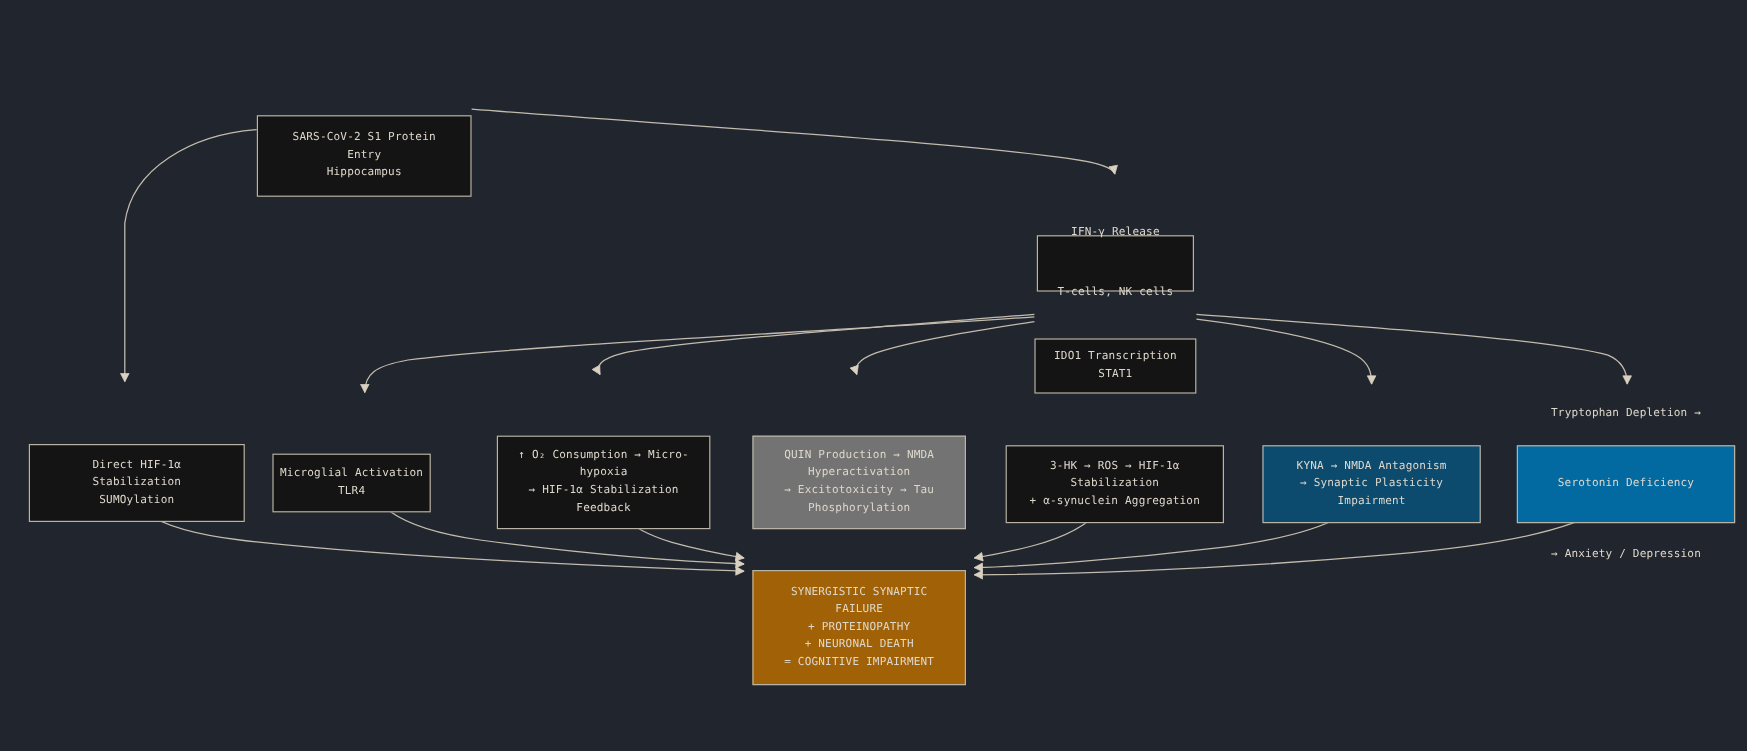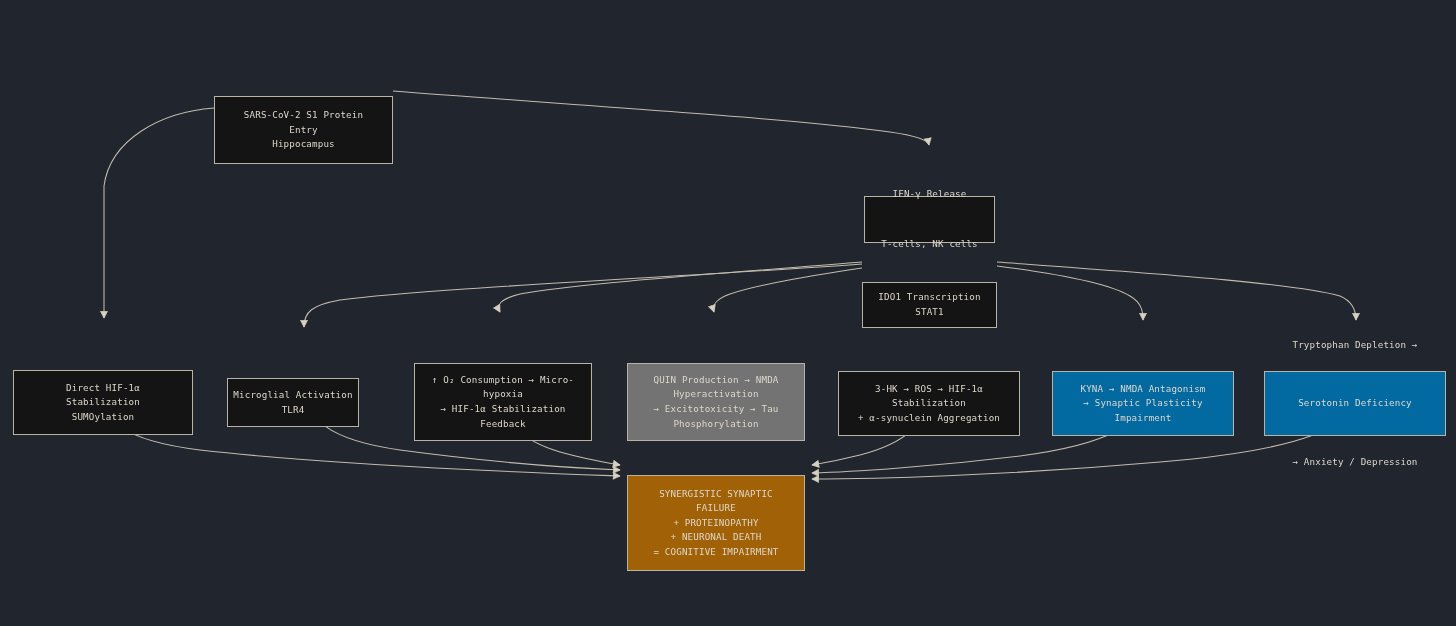--- a/index.html
+++ b/index.html
@@ -96,21 +96,21 @@
       <span class="line">Hippocampus</span>
     </div>
     <div class="node" style="left: 864px; top: 152px; width: 131px; height: 47px; background: rgb(20, 20, 20); border-color: rgb(185, 179, 166); color: rgb(222, 216, 204); gap: 35px;">
       <span class="line">IFN-γ Release</span>
       <span class="line">T-cells, NK cells</span>
     </div>
     <div class="node" style="left: 862px; top: 238px; width: 135px; height: 46px; background: rgb(20, 20, 20); border-color: rgb(185, 179, 166); color: rgb(222, 216, 204);">
       <span class="line">IDO1 Transcription</span>
       <span class="line">STAT1</span>
     </div>
-    <div class="node" style="left: 13px; top: 326px; width: 180px; height: 65px; background: rgb(20, 20, 20); border-color: rgb(185, 179, 166); color: rgb(222, 216, 204);">
+    <div class="node" style="left: 24px; top: 326px; width: 180px; height: 65px; background: rgb(20, 20, 20); border-color: rgb(185, 179, 166); color: rgb(222, 216, 204);">
       <span class="line">Direct HIF-1α</span>
       <span class="line">Stabilization</span>
       <span class="line">SUMOylation</span>
     </div>
     <div class="node" style="left: 227px; top: 334px; width: 132px; height: 49px; background: rgb(20, 20, 20); border-color: rgb(185, 179, 166); color: rgb(222, 216, 204);">
       <span class="line">Microglial Activation</span>
       <span class="line">TLR4</span>
     </div>
     <div class="node wrapline" style="left: 414px; top: 319px; width: 178px; height: 78px; background: rgb(20, 20, 20); border-color: rgb(185, 179, 166); color: rgb(222, 216, 204);">
       <span class="line">↑ O₂ Consumption → Micro-hypoxia</span>
@@ -119,21 +119,21 @@
     </div>
     <div class="node wrapline" style="left: 627px; top: 319px; width: 178px; height: 78px; background: #737373; border-color: rgb(185, 179, 166); color: rgb(222, 216, 204);">
       <span class="line">QUIN Production → NMDA Hyperactivation</span>
       <span class="line">→ Excitotoxicity → Tau Phosphorylation</span>
     </div>
     <div class="node" style="left: 838px; top: 327px; width: 182px; height: 65px; background: rgb(20, 20, 20); border-color: rgb(185, 179, 166); color: rgb(222, 216, 204); text-align: center;">
       <span class="line">3-HK → ROS → HIF-1α</span>
       <span class="line">Stabilization</span>
       <span class="line">+ α-synuclein Aggregation</span>
     </div>
-    <div class="node" style="left: 1052px; top: 327px; width: 182px; height: 65px; background: #0369a1; border-color: rgb(185, 179, 166); color: rgb(222, 216, 204);">
+    <div class="node" style="left: 1052px; top: 327px; width: 182px; height: 65px; background: #0c4a6e; border-color: rgb(185, 179, 166); color: rgb(222, 216, 204);">
       <span class="line">KYNA → NMDA Antagonism</span>
       <span class="line">→ Synaptic Plasticity</span>
       <span class="line">Impairment</span>
     </div>
     <div class="node" style="left: 1264px; top: 327px; width: 182px; height: 65px; background: #0369a1; border-color: rgb(185, 179, 166); color: rgb(222, 216, 204); gap: 44px;">
       <span class="line">Tryptophan Depletion →</span>
       <span class="line">Serotonin Deficiency</span>
       <span class="line">→ Anxiety / Depression</span>
     </div>
     <div class="node" style="left: 627px; top: 431px; width: 178px; height: 96px; background: #a16207; border-color: rgb(185, 179, 166); color: rgb(222, 216, 204);">

